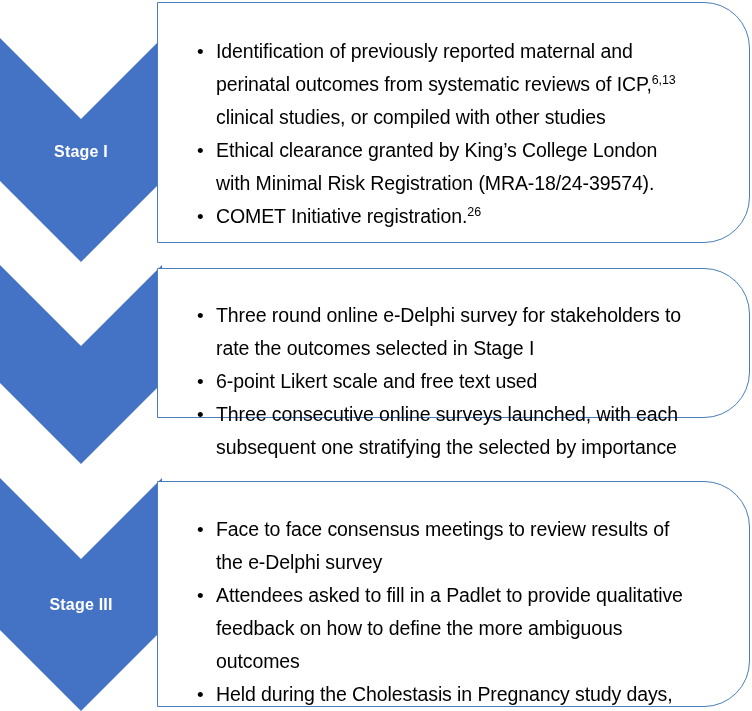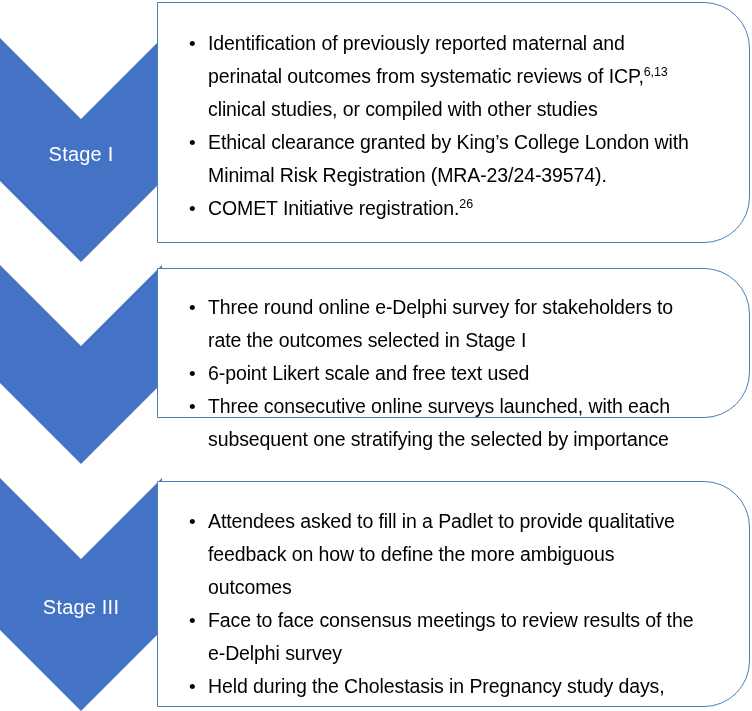--- a/index.html
+++ b/index.html
@@ -37,42 +37,42 @@
   }
   .chevron svg {
     display: block;
   }
   .chevron-label {
     position: absolute;
     left: 0;
     width: 162px;
     text-align: center;
     color: #ffffff;
-    font-size: 20px;
+    font-size: 16px;
     font-family: "Liberation Sans", sans-serif;
-    font-weight: 400;
+    font-weight: 700;
     letter-spacing: 0.2px;
     pointer-events: none;
     white-space: nowrap;
   }
 
   
   .textbox {
     position: absolute;
     background: #ffffff;
     border: 1.3px solid #4a7ebb;
     border-top-left-radius: 0px;
     border-bottom-left-radius: 0px;
     border-top-right-radius: 46px;
     border-bottom-right-radius: 46px;
     box-sizing: border-box;
   }
   .bullets {
     list-style: none;
-    margin: 8px;
+    margin: 16px;
     padding: 0;
   }
   .bullets li {
     position: relative;
     padding-left: 22px;
     font-size: 19.5px;
     line-height: 33px;
     color: #000000;
     font-family: "Liberation Sans", sans-serif;
     letter-spacing: -0.1px;
@@ -102,21 +102,21 @@
     <div class="chevron" style="top:38px;">
       <svg width="162" height="225" viewBox="0 0 162 225" xmlns="http://www.w3.org/2000/svg">
         <path d="M0 0 L81 81 L162 0 L162 143 L81 224 L0 143 Z" fill="#4472C4"></path>
       </svg>
       <div class="chevron-label" style="top:105px;">Stage I</div>
     </div>
 
     <div class="textbox" style="left:157px; top:2px; width:593px; height:241px; padding:16px 46px 14px 20px;">
       <ul class="bullets">
         <li><span>Identification of previously reported maternal and perinatal outcomes from systematic reviews of ICP,</span><sup>6,13</sup><span> clinical studies, or compiled with other studies</span></li>
-        <li><span>Ethical clearance granted by King’s College London with Minimal Risk Registration (MRA-23/24-39574).</span><sup></sup><span></span></li>
+        <li><span>Ethical clearance granted by King’s College London with Minimal Risk Registration (MRA-18/24-39574).</span><sup></sup><span></span></li>
         <li><span>COMET Initiative registration.</span><sup>26</sup><span></span></li>
       </ul>
     </div>
   </div>
 
   <div class="stage-row" style="top:265px; height:215px;">
 
     <div class="chevron" style="top:0px;">
       <svg width="162" height="200" viewBox="0 0 162 200" xmlns="http://www.w3.org/2000/svg">
         <path d="M0 0 L81 81 L162 0 L162 118 L81 199 L0 118 Z" fill="#4472C4"></path>
@@ -136,20 +136,20 @@
 
     <div class="chevron" style="top:0px;">
       <svg width="162" height="233" viewBox="0 0 162 233" xmlns="http://www.w3.org/2000/svg">
         <path d="M0 0 L81 81 L162 0 L162 152 L81 233 L0 152 Z" fill="#4472C4"></path>
       </svg>
       <div class="chevron-label" style="top:118px;">Stage III</div>
     </div>
 
     <div class="textbox" style="left:157px; top:3px; width:593px; height:226px; padding:15px 46px 14px 20px;">
       <ul class="bullets">
+        <li><span>Face to face consensus meetings to review results of the e-Delphi survey</span><sup></sup><span></span></li>
         <li><span>Attendees asked to fill in a Padlet to provide qualitative feedback on how to define the more ambiguous outcomes</span><sup></sup><span></span></li>
-        <li><span>Face to face consensus meetings to review results of the e-Delphi survey</span><sup></sup><span></span></li>
         <li><span>Held during the Cholestasis in Pregnancy study days, SOMANZ Annual Scientific Meeting in December 2023</span><sup></sup><span></span></li>
       </ul>
     </div>
   </div>
 
 </div>
 
 </body></html>

